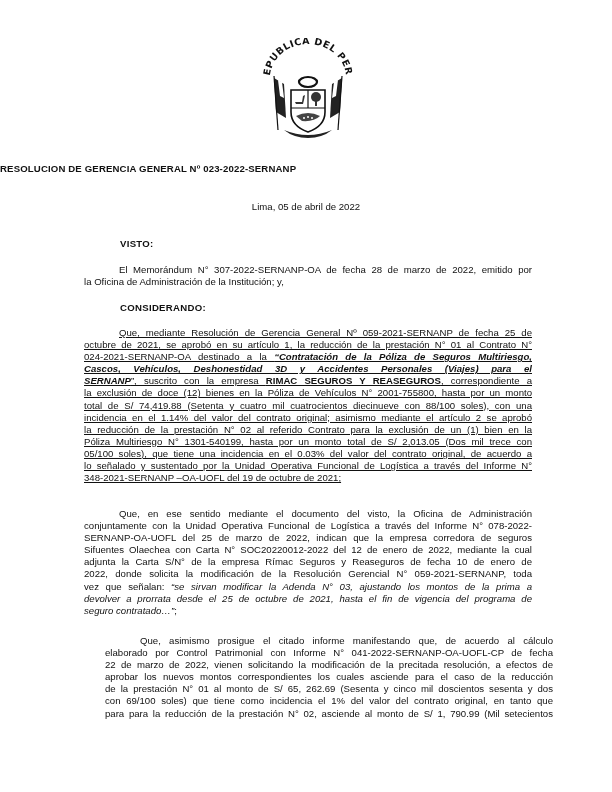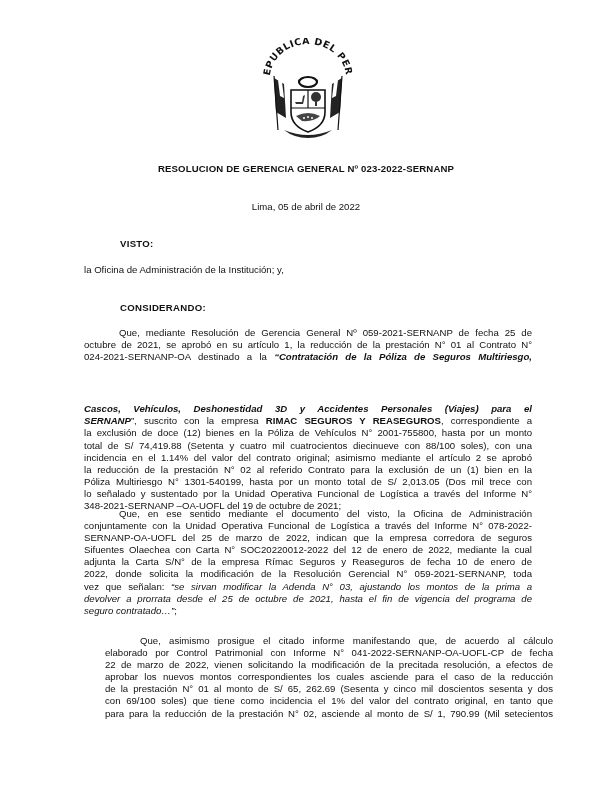--- a/index.html
+++ b/index.html
@@ -1,30 +1,30 @@
 <!DOCTYPE html>
 <html><head>
 <meta charset="utf-8">
 <style>
   html, body { margin: 0; padding: 0; background: #ffffff; }
   body { width: 612px; height: 792px; position: relative; overflow: hidden;
          font-family: "Liberation Sans", sans-serif; color: #111; }
   .page { position: absolute; left: 0; top: 0; width: 612px; height: 792px; background: #fff; }
   .seal { position: absolute; left: 262px; top: 38px; width: 92px; height: 104px; }
-  .title { position: absolute; left: 0; width: 612px; top: 163px; text-align: center;
+  .title { position: absolute; left: 0; width: 612px; top: 163px; text-align: left;
            font-size: 9.6px; font-weight: bold; letter-spacing: 0.15px; }
   .date { position: absolute; left: 0; width: 612px; top: 201px; text-align: center; font-size: 9.6px; }
   .heading { position: absolute; left: 120px; font-size: 9.6px; font-weight: bold; letter-spacing: 0.3px; }
   .para { position: absolute; left: 84px; width: 448px; font-size: 9.6px; line-height: 12.1px; }
   .line { display: block; text-align: justify; text-align-last: justify; white-space: nowrap; height: 12.1px; }
   .line.last { text-align-last: left; }
   .line.indent { padding-left: 35px; }
   .b { font-weight: bold; }
   .i { font-style: italic; }
-  .bi { font-weight: bold; font-style: italic; margin-top: 40px; }
+  .bi { font-weight: bold; font-style: italic; }
 </style>
 </head>
 <body>
 
 <div class="page">
 
   <svg class="seal" viewBox="0 0 92 104">
     <defs>
       <path id="arcPath" d="M 8 40 A 38 34 0 0 1 84 40" fill="none"></path>
     </defs>
@@ -57,36 +57,38 @@
       <circle cx="50" cy="80" r="1" fill="#fff"></circle>
 
     <path d="M22 92 Q46 102 70 92 Q60 100 46 100 Q32 100 22 92 Z" fill="#222"></path>
   </svg>
 
   <div class="title">RESOLUCION DE GERENCIA GENERAL Nº 023-2022-SERNANP</div>
   <div class="date">Lima, 05 de abril de 2022</div>
 
   <div class="heading" style="top:238px;text-align:center;">VISTO:</div>
   <div class="para" style="top:264px;">
+    <span class="line indent">El Memorándum N° 307-2022-SERNANP-OA de fecha 28 de marzo de 2022, emitido por</span>
     <span class="line last">la Oficina de Administración de la Institución; y,</span>
   </div>
 
   <div class="heading" style="top:302px;">CONSIDERANDO:</div>
 
-  <div class="para" style="top:327px;">
+  <div class="para" style="top:327px;text-decoration:underline;">
     <span class="line indent">Que, mediante Resolución de Gerencia General Nº 059-2021-SERNANP de fecha 25 de</span>
     <span class="line">octubre de 2021, se aprobó en su artículo 1, la reducción de la prestación N° 01 al Contrato N°</span>
     <span class="line"><span>024-2021-SERNANP-OA destinado a la </span><span class="bi">“Contratación de la Póliza de Seguros Multiriesgo,</span></span>
     <span class="line bi">Cascos, Vehículos, Deshonestidad 3D y Accidentes Personales (Viajes) para el</span>
     <span class="line"><span class="bi">SERNANP</span><span>”, suscrito con la empresa </span><span class="b">RIMAC SEGUROS Y REASEGUROS</span><span>, correspondiente a</span></span>
     <span class="line">la exclusión de doce (12) bienes en la Póliza de Vehículos N° 2001-755800, hasta por un monto</span>
     <span class="line">total de S/ 74,419.88 (Setenta y cuatro mil cuatrocientos diecinueve con 88/100 soles), con una</span>
     <span class="line">incidencia en el 1.14% del valor del contrato original; asimismo mediante el artículo 2 se aprobó</span>
     <span class="line">la reducción de la prestación N° 02 al referido Contrato para la exclusión de un (1) bien en la</span>
     <span class="line">Póliza Multiriesgo N° 1301-540199, hasta por un monto total de S/ 2,013.05 (Dos mil trece con</span>
+    <span class="line">05/100 soles), que tiene una incidencia en el 0.03% del valor del contrato original, de acuerdo a</span>
     <span class="line">lo señalado y sustentado por la Unidad Operativa Funcional de Logística a través del Informe N°</span>
     <span class="line last">348-2021-SERNANP –OA-UOFL del 19 de octubre de 2021;</span>
   </div>
 
   <div class="para" style="top:508px;">
     <span class="line indent">Que, en ese sentido mediante el documento del visto, la Oficina de Administración</span>
     <span class="line">conjuntamente con la Unidad Operativa Funcional de Logística a través del Informe N° 078-2022-</span>
     <span class="line">SERNANP-OA-UOFL del 25 de marzo de 2022, indican que la empresa corredora de seguros</span>
     <span class="line">Sifuentes Olaechea con Carta N° SOC20220012-2022 del 12 de enero de 2022, mediante la cual</span>
     <span class="line">adjunta la Carta S/N° de la empresa Rímac Seguros y Reaseguros de fecha 10 de enero de</span>

